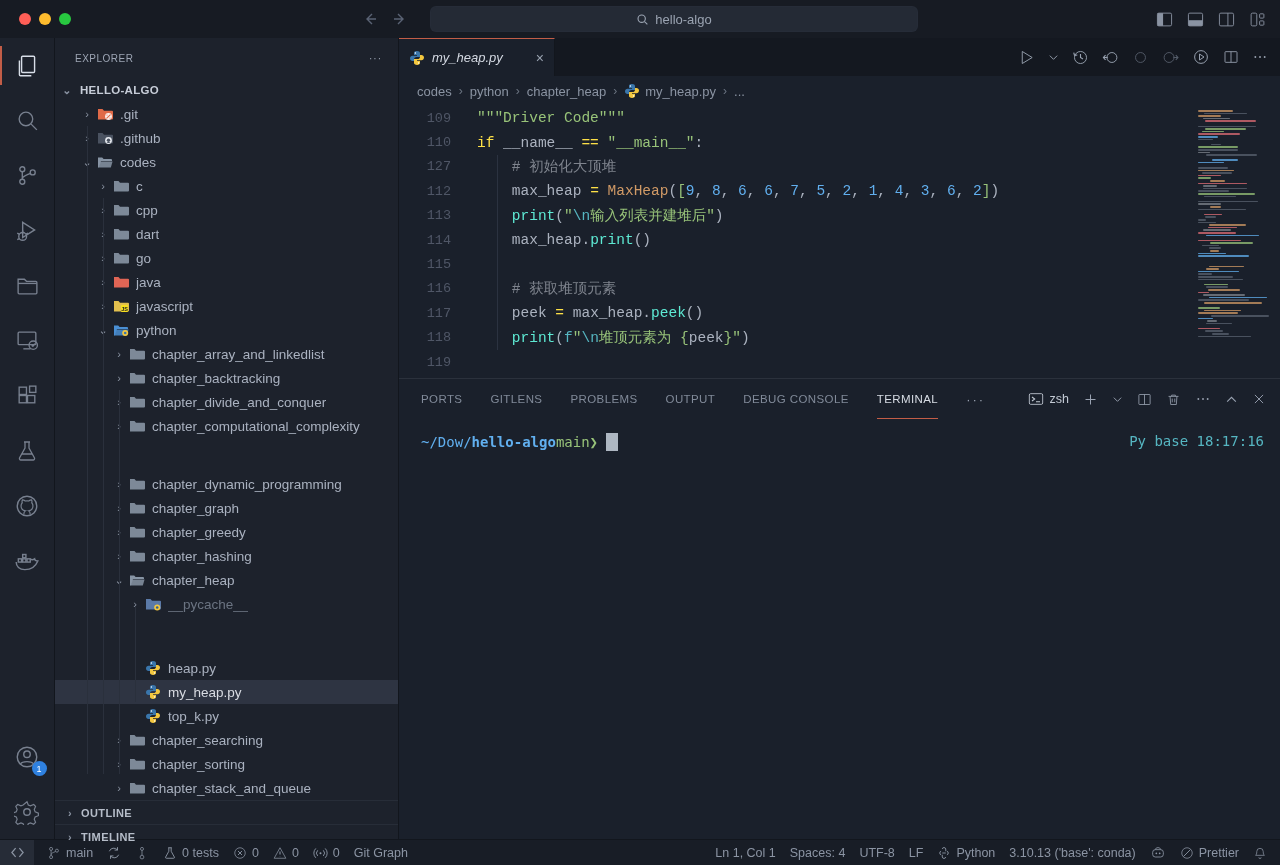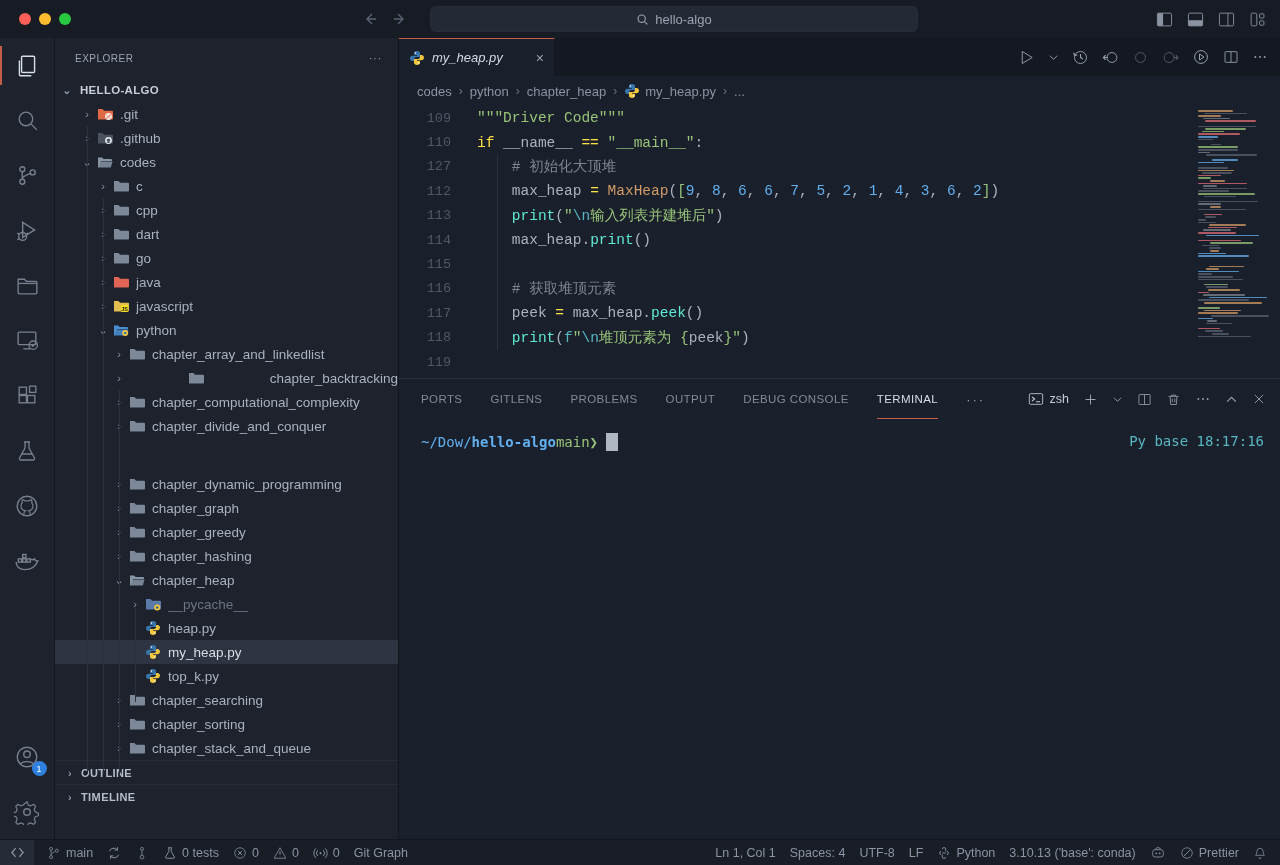--- a/index.html
+++ b/index.html
@@ -348,46 +348,46 @@
           </div>
           <div class="trow" style="padding-left: 56px;">
             <span class="chev">›</span>
             <span class="ficon">
               <svg width="16" height="16" viewBox="0 0 16 16">
                 <path fill="#7d8998" d="M1 3 h4.5 l1.5 1.8 H15 a1 1 0 0 1 1 1 V12.4 a1 1 0 0 1 -1 1 H1 Z"></path>
               </svg>
             </span>
             <span class="lbl">chapter_array_and_linkedlist</span>
           </div>
-          <div class="trow" style="padding-left: 56px; justify-content: space-between;">
+          <div class="trow" style="padding-left: 56px;">
             <span class="chev">›</span>
             <span class="ficon">
               <svg width="16" height="16" viewBox="0 0 16 16">
                 <path fill="#7d8998" d="M1 3 h4.5 l1.5 1.8 H15 a1 1 0 0 1 1 1 V12.4 a1 1 0 0 1 -1 1 H1 Z"></path>
               </svg>
             </span>
             <span class="lbl">chapter_backtracking</span>
           </div>
           <div class="trow" style="padding-left: 56px;">
             <span class="chev">›</span>
             <span class="ficon">
               <svg width="16" height="16" viewBox="0 0 16 16">
                 <path fill="#7d8998" d="M1 3 h4.5 l1.5 1.8 H15 a1 1 0 0 1 1 1 V12.4 a1 1 0 0 1 -1 1 H1 Z"></path>
               </svg>
             </span>
+            <span class="lbl">chapter_divide_and_conquer</span>
+          </div>
+          <div class="trow" style="padding-left: 56px;">
+            <span class="chev">›</span>
+            <span class="ficon">
+              <svg width="16" height="16" viewBox="0 0 16 16">
+                <path fill="#7d8998" d="M1 3 h4.5 l1.5 1.8 H15 a1 1 0 0 1 1 1 V12.4 a1 1 0 0 1 -1 1 H1 Z"></path>
+              </svg>
+            </span>
             <span class="lbl">chapter_computational_complexity</span>
-          </div>
-          <div class="trow" style="padding-left: 56px;">
-            <span class="chev">›</span>
-            <span class="ficon">
-              <svg width="16" height="16" viewBox="0 0 16 16">
-                <path fill="#7d8998" d="M1 3 h4.5 l1.5 1.8 H15 a1 1 0 0 1 1 1 V12.4 a1 1 0 0 1 -1 1 H1 Z"></path>
-              </svg>
-            </span>
-            <span class="lbl">chapter_divide_and_conquer</span>
           </div>
           <div class="trow" style="padding-left: 56px; margin-top: 34px;">
             <span class="chev">›</span>
             <span class="ficon">
               <svg width="16" height="16" viewBox="0 0 16 16">
                 <path fill="#7d8998" d="M1 3 h4.5 l1.5 1.8 H15 a1 1 0 0 1 1 1 V12.4 a1 1 0 0 1 -1 1 H1 Z"></path>
               </svg>
             </span>
             <span class="lbl">chapter_dynamic_programming</span>
           </div>
@@ -432,21 +432,21 @@
             <span class="chev">›</span>
             <span class="ficon">
               <svg width="16" height="16" viewBox="0 0 16 16">
                 <path fill="#5b7aa8" d="M1 3 h4.5 l1.5 1.8 H15 a1 1 0 0 1 1 1 V12.4 a1 1 0 0 1 -1 1 H1 Z"></path>
                 <circle cx="12.2" cy="11.5" r="3" fill="#f3c73f"></circle>
                 <circle cx="12.2" cy="11.5" r="1.3" fill="#33628f"></circle>
               </svg>
             </span>
             <span class="lbl">__pycache__</span>
           </div>
-          <div class="trow" style="padding-left: 88px;">
+          <div class="trow" style="padding-left: 88px; margin-top: 40px;">
             <span class="ficon">
               <svg width="16" height="16" viewBox="0 0 16 16">
                 <path fill="#3a76ab" d="M7.9 1 C6 1 5 1.9 5 3.2 V5 h3 v.8 H3.6 C2.1 5.8 1 6.9 1 8.5 S2.1 11 3.6 11 H5 V9.3 C5 7.9 6.1 6.9 7.5 6.9 H11 V3.2 C11 1.9 9.9 1 7.9 1 Z"></path>
                 <path fill="#f3c73f" d="M8.1 15 c1.9 0 2.9 -.9 2.9 -2.2 V11 H8 v-.8 h4.4 c1.5 0 2.6 -1.1 2.6 -2.7 S13.9 5 12.4 5 H11 v1.7 c0 1.4 -1.1 2.4 -2.5 2.4 H5 v3.7 C5 14.1 6.1 15 8.1 15 Z"></path>
                 <circle cx="6.4" cy="3" r=".7" fill="#fff"></circle>
                 <circle cx="9.6" cy="13" r=".7" fill="#fff"></circle>
               </svg>
             </span>
             <span class="lbl">heap.py</span>
           </div>

